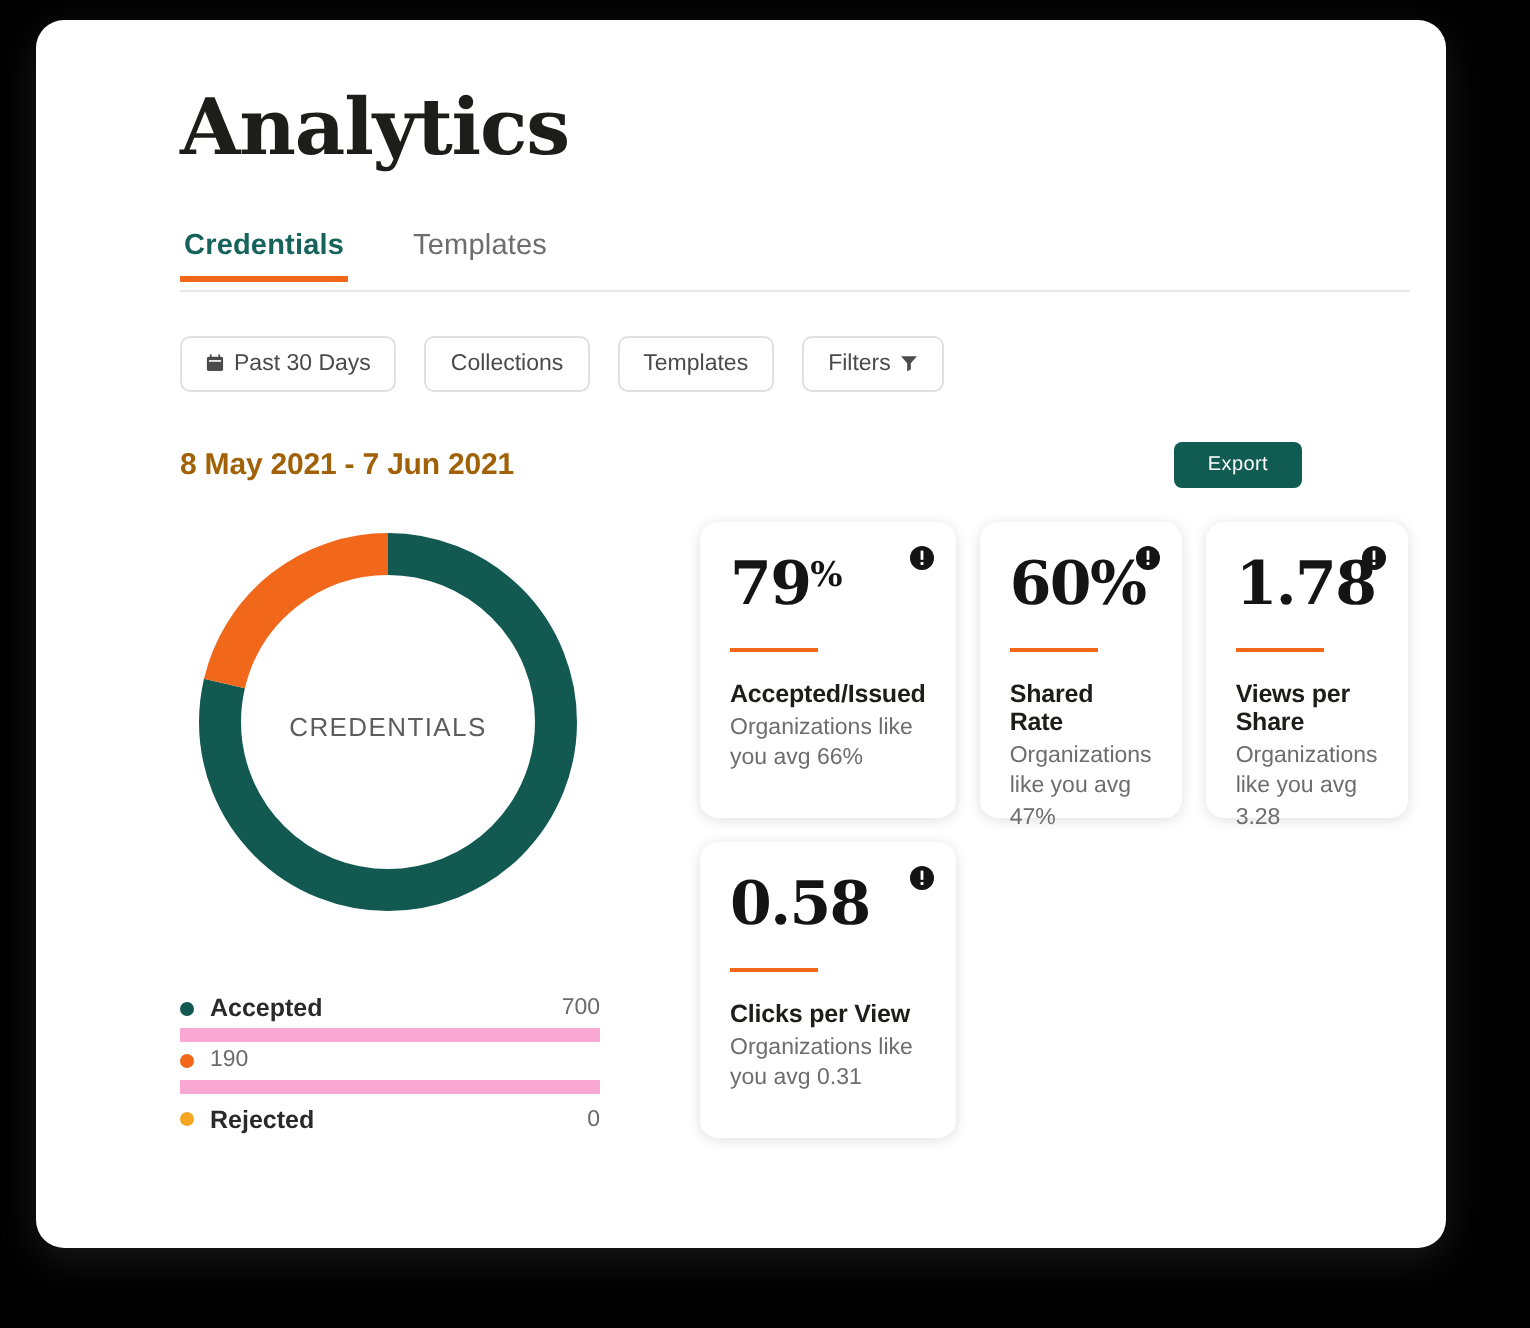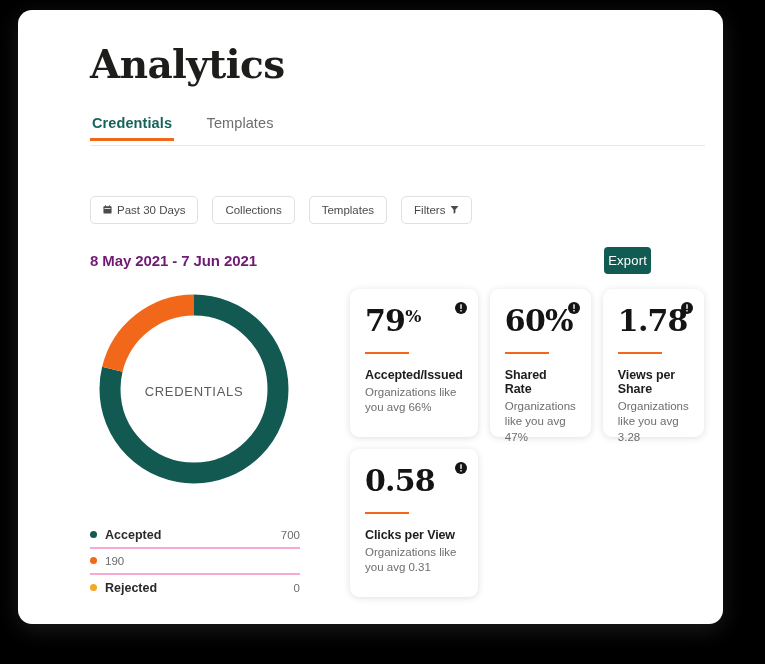--- a/index.html
+++ b/index.html
@@ -94,47 +94,46 @@
     background: #ffffff;
     height: 28px;
     padding: 0 12px;
     display: inline-flex;
     align-items: center;
     gap: 5px;
     font-size: 11.5px;
     color: #4a4a4a;
     cursor: pointer;
     white-space: nowrap;
-    margin-top: 28px;
   }
   .chip svg { display: block; }
 
   
   .daterow {
     margin-top: 25px;
     margin-left: 72px;
     margin-right: 72px;
     display: flex;
     align-items: center;
     justify-content: space-between;
     height: 24px;
   }
   .date-range {
     font-size: 15px;
     font-weight: 700;
-    color: #701a75;
+    color: #a16207;
     letter-spacing: -0.1px;
   }
   .export-btn {
     background: #115c52;
     color: #ffffff;
     border: none;
     border-radius: 4px;
-    font-size: 13px;
-    padding: 6px 4px;
+    font-size: 10px;
+    padding: 6px 17px;
     cursor: pointer;
     font-family: "Liberation Sans", sans-serif;
     letter-spacing: 0.2px;
   }
 
   
   .content {
     margin-top: 16px;
     margin-left: 72px;
     margin-right: 45px;
@@ -176,21 +175,21 @@
 
   
   .legend {
     margin-top: 34px;
     width: 210px;
   }
   .legend-row {
     display: flex;
     align-items: center;
     height: 26px;
-    border-bottom: 2px solid #f9a8d4;
+    border-bottom: 7px solid #f9a8d4;
     font-size: 12.5px;
   }
   .legend-row:last-child { border-bottom: none; }
   .legend-dot {
     width: 7px; height: 7px;
     border-radius: 50%;
     margin-right: 8px;
     flex: none;
   }
   .legend-name {

